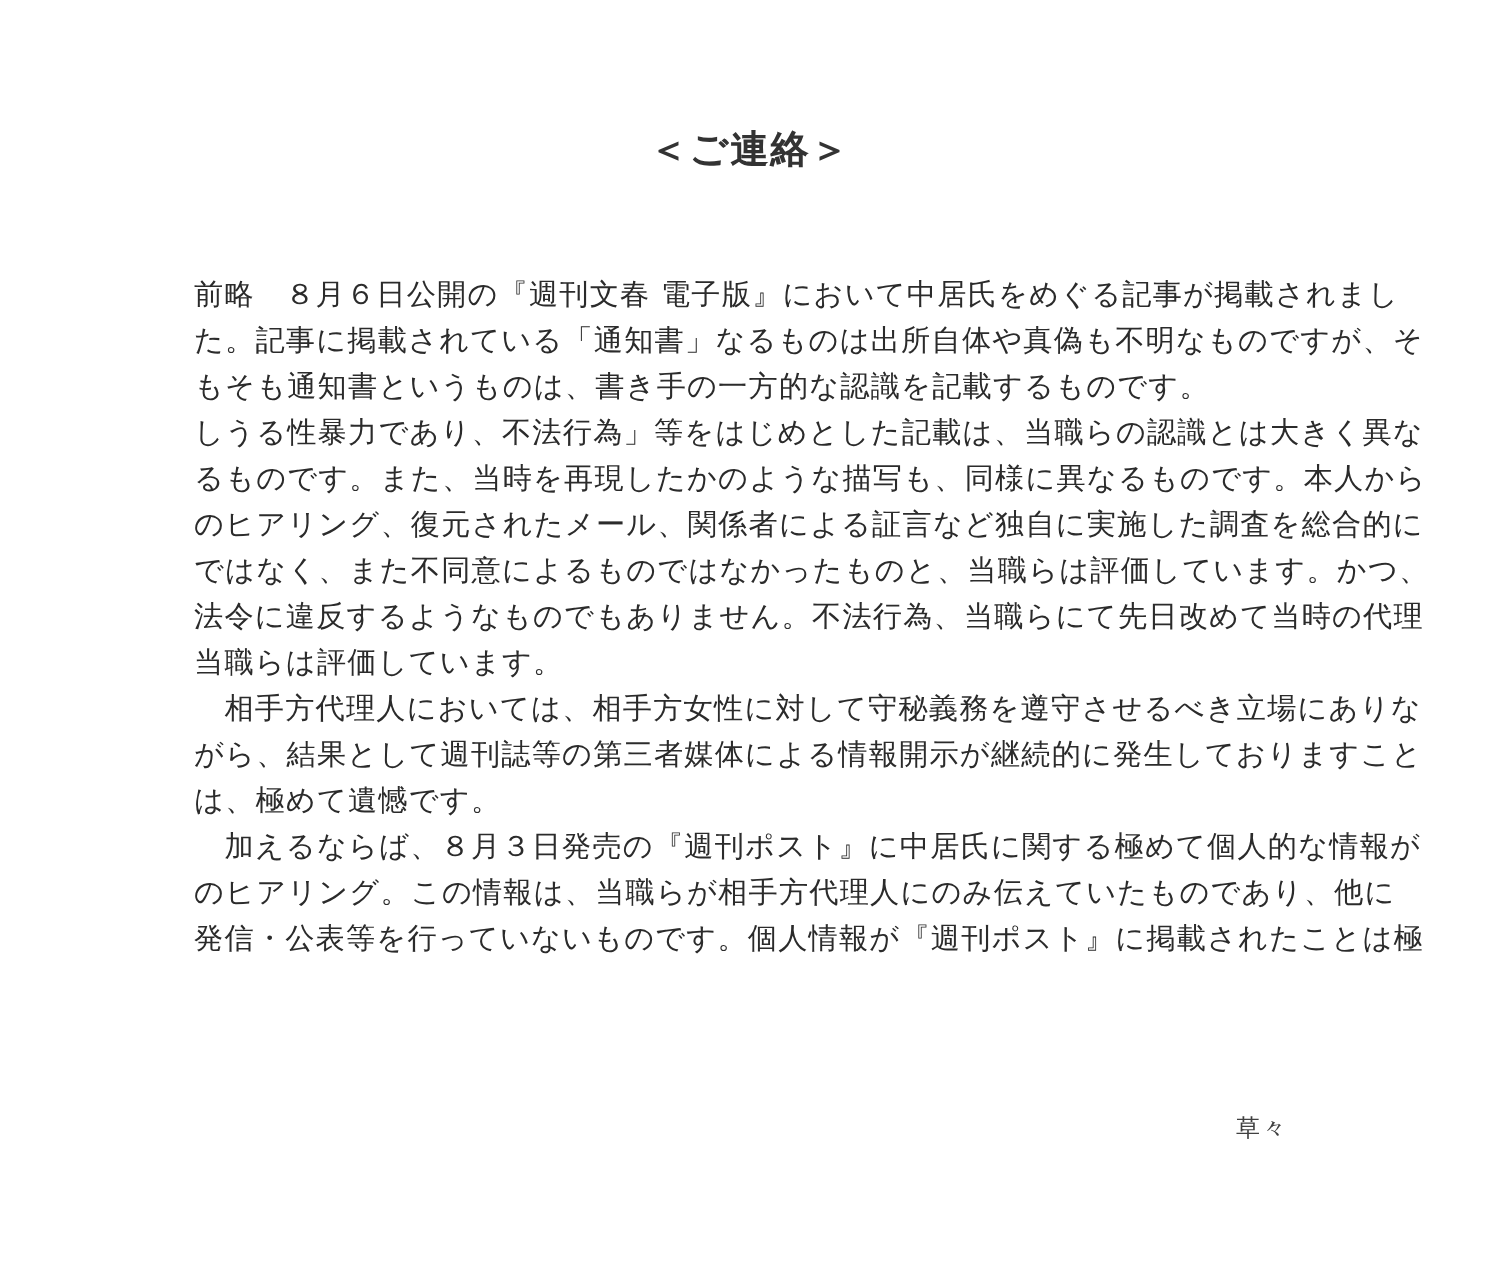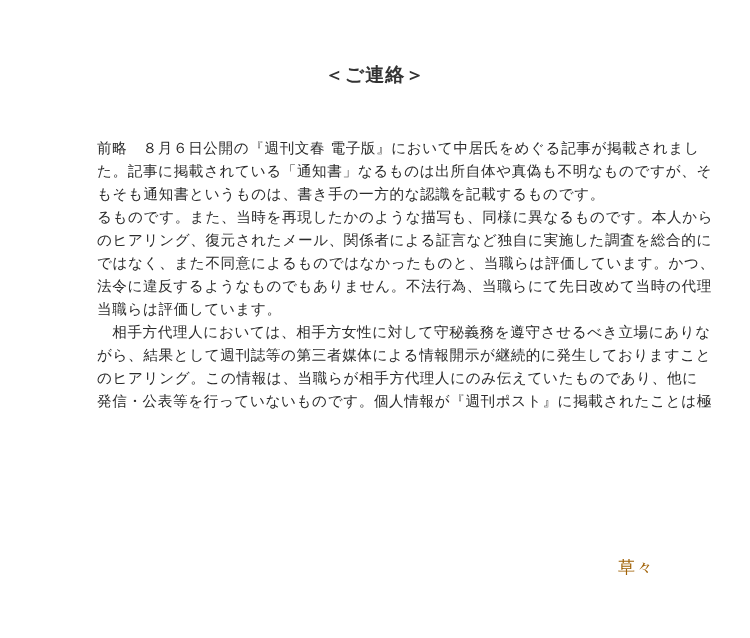--- a/index.html
+++ b/index.html
@@ -3,38 +3,41 @@
 <meta charset="utf-8">
 <style>
   html, body { margin: 0; padding: 0; background: #ffffff; }
   body { width: 750px; height: 638px; position: relative; overflow: hidden;
          font-family: "DejaVu Serif", "Liberation Serif", serif; color: #2a2a2a; }
   .title { position: absolute; top: 62px; left: 0; width: 750px; text-align: center;
            font-size: 19px; letter-spacing: 1px; color: #333; font-weight: bold; }
   .body { position: absolute; top: 120px; left: 97px; width: 570px; margin-top: 16px; }
   .line { height: 23px; line-height: 23px; font-size: 14.6px; white-space: nowrap;
           letter-spacing: 0.6px; color: #2b2b2b; }
-  .closing { position: absolute; top: 556px; left: 618px; font-size: 17px;
-             letter-spacing: 1px; color: #a16207; }
+  .closing { position: absolute; top: 556px; left: 618px; font-size: 12px;
+             letter-spacing: 1px; color: #404040; }
 </style>
 </head>
 <body>
 
 <div>
   <div class="title">＜ご連絡＞</div>
 
   <div class="body">
     <div class="line">前略　８月６日公開の『週刊文春 電子版』において中居氏をめぐる記事が掲載されまし</div>
     <div class="line">た。記事に掲載されている「通知書」なるものは出所自体や真偽も不明なものですが、そ</div>
     <div class="line">もそも通知書というものは、書き手の一方的な認識を記載するものです。</div>
+    <div class="line">しうる性暴力であり、不法行為」等をはじめとした記載は、当職らの認識とは大きく異な</div>
     <div class="line">るものです。また、当時を再現したかのような描写も、同様に異なるものです。本人から</div>
     <div class="line">のヒアリング、復元されたメール、関係者による証言など独自に実施した調査を総合的に</div>
     <div class="line">ではなく、また不同意によるものではなかったものと、当職らは評価しています。かつ、</div>
     <div class="line">法令に違反するようなものでもありません。不法行為、当職らにて先日改めて当時の代理</div>
     <div class="line">当職らは評価しています。</div>
     <div class="line">　相手方代理人においては、相手方女性に対して守秘義務を遵守させるべき立場にありな</div>
     <div class="line">がら、結果として週刊誌等の第三者媒体による情報開示が継続的に発生しておりますこと</div>
+    <div class="line">は、極めて遺憾です。</div>
+    <div class="line">　加えるならば、８月３日発売の『週刊ポスト』に中居氏に関する極めて個人的な情報が</div>
     <div class="line">のヒアリング。この情報は、当職らが相手方代理人にのみ伝えていたものであり、他に</div>
     <div class="line">発信・公表等を行っていないものです。個人情報が『週刊ポスト』に掲載されたことは極</div>
   </div>
 
   <div class="closing">草々</div>
 </div>
 
 </body></html>

